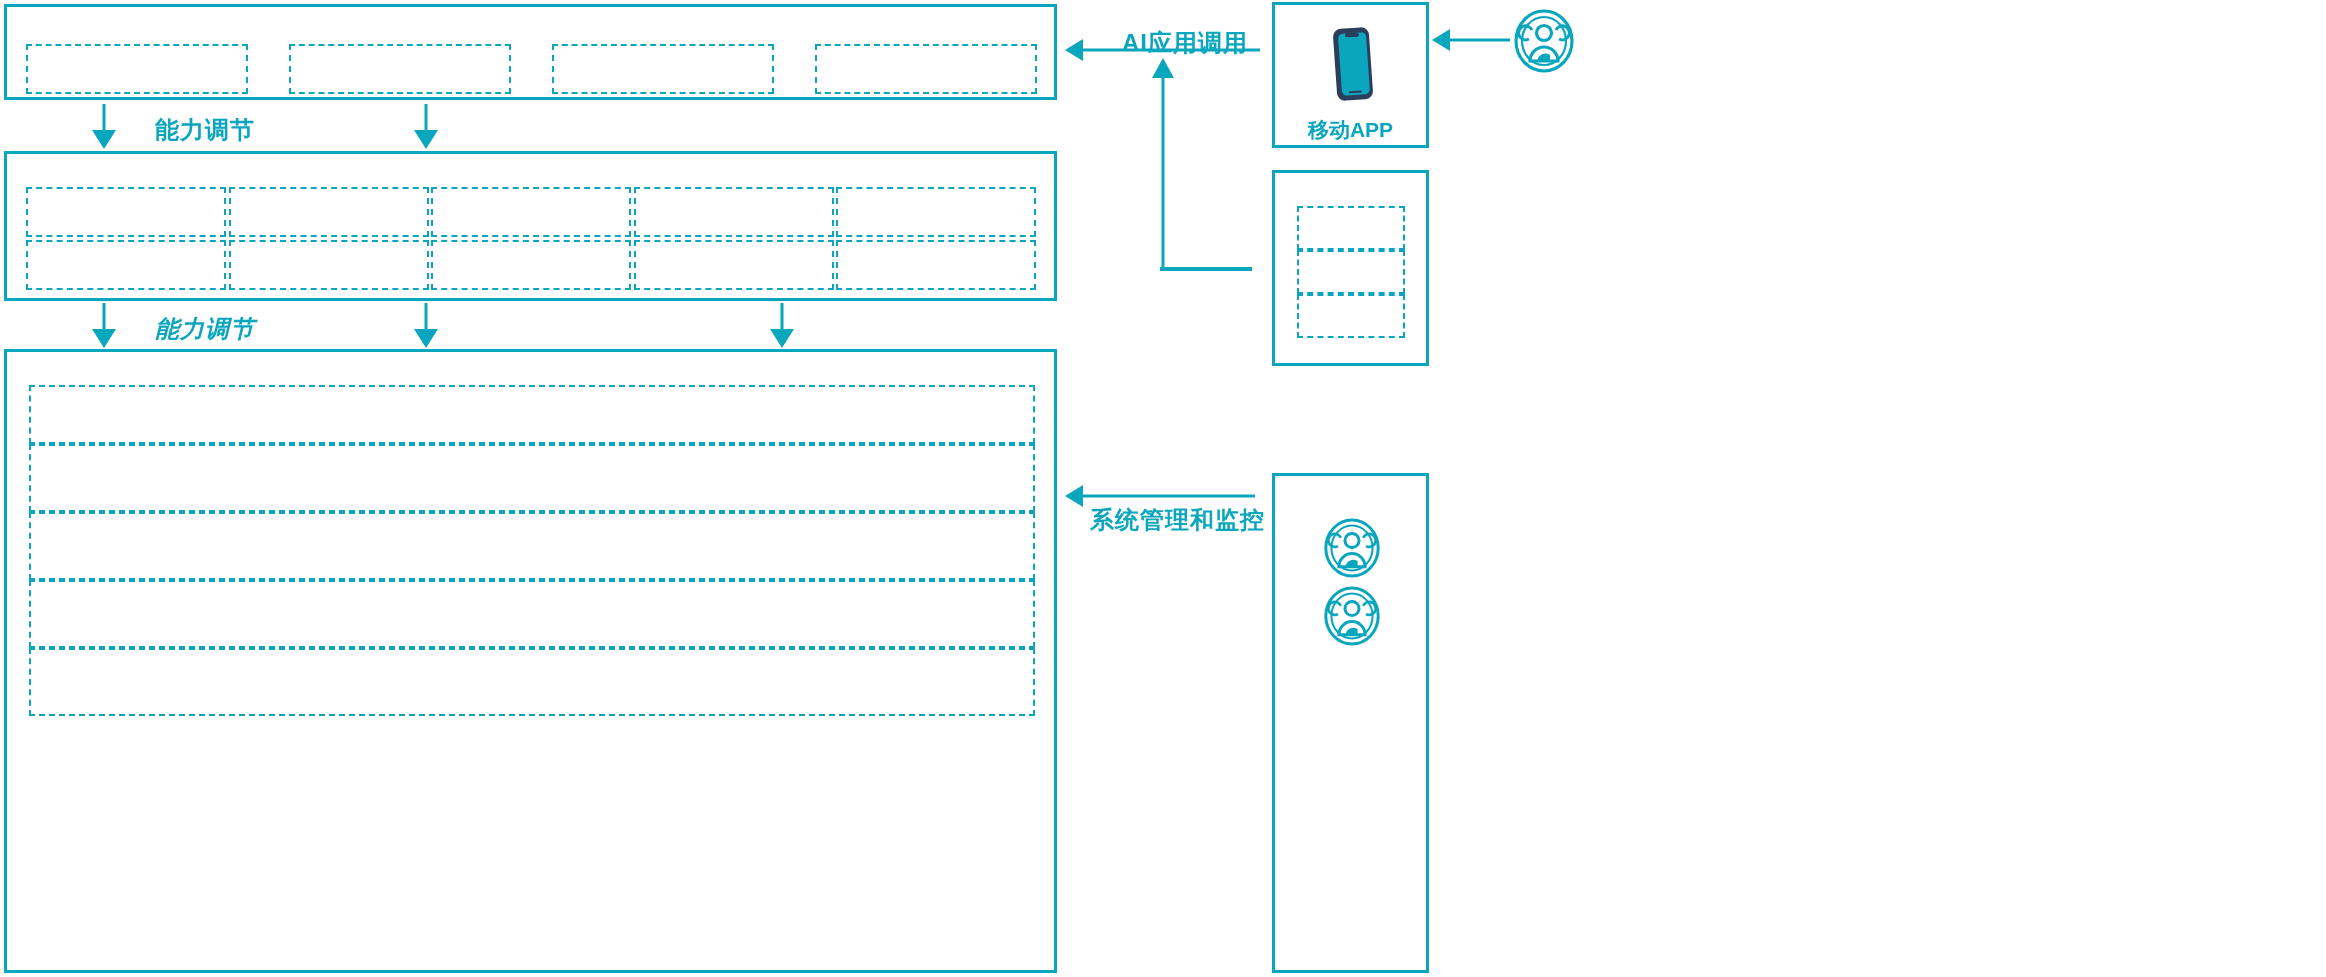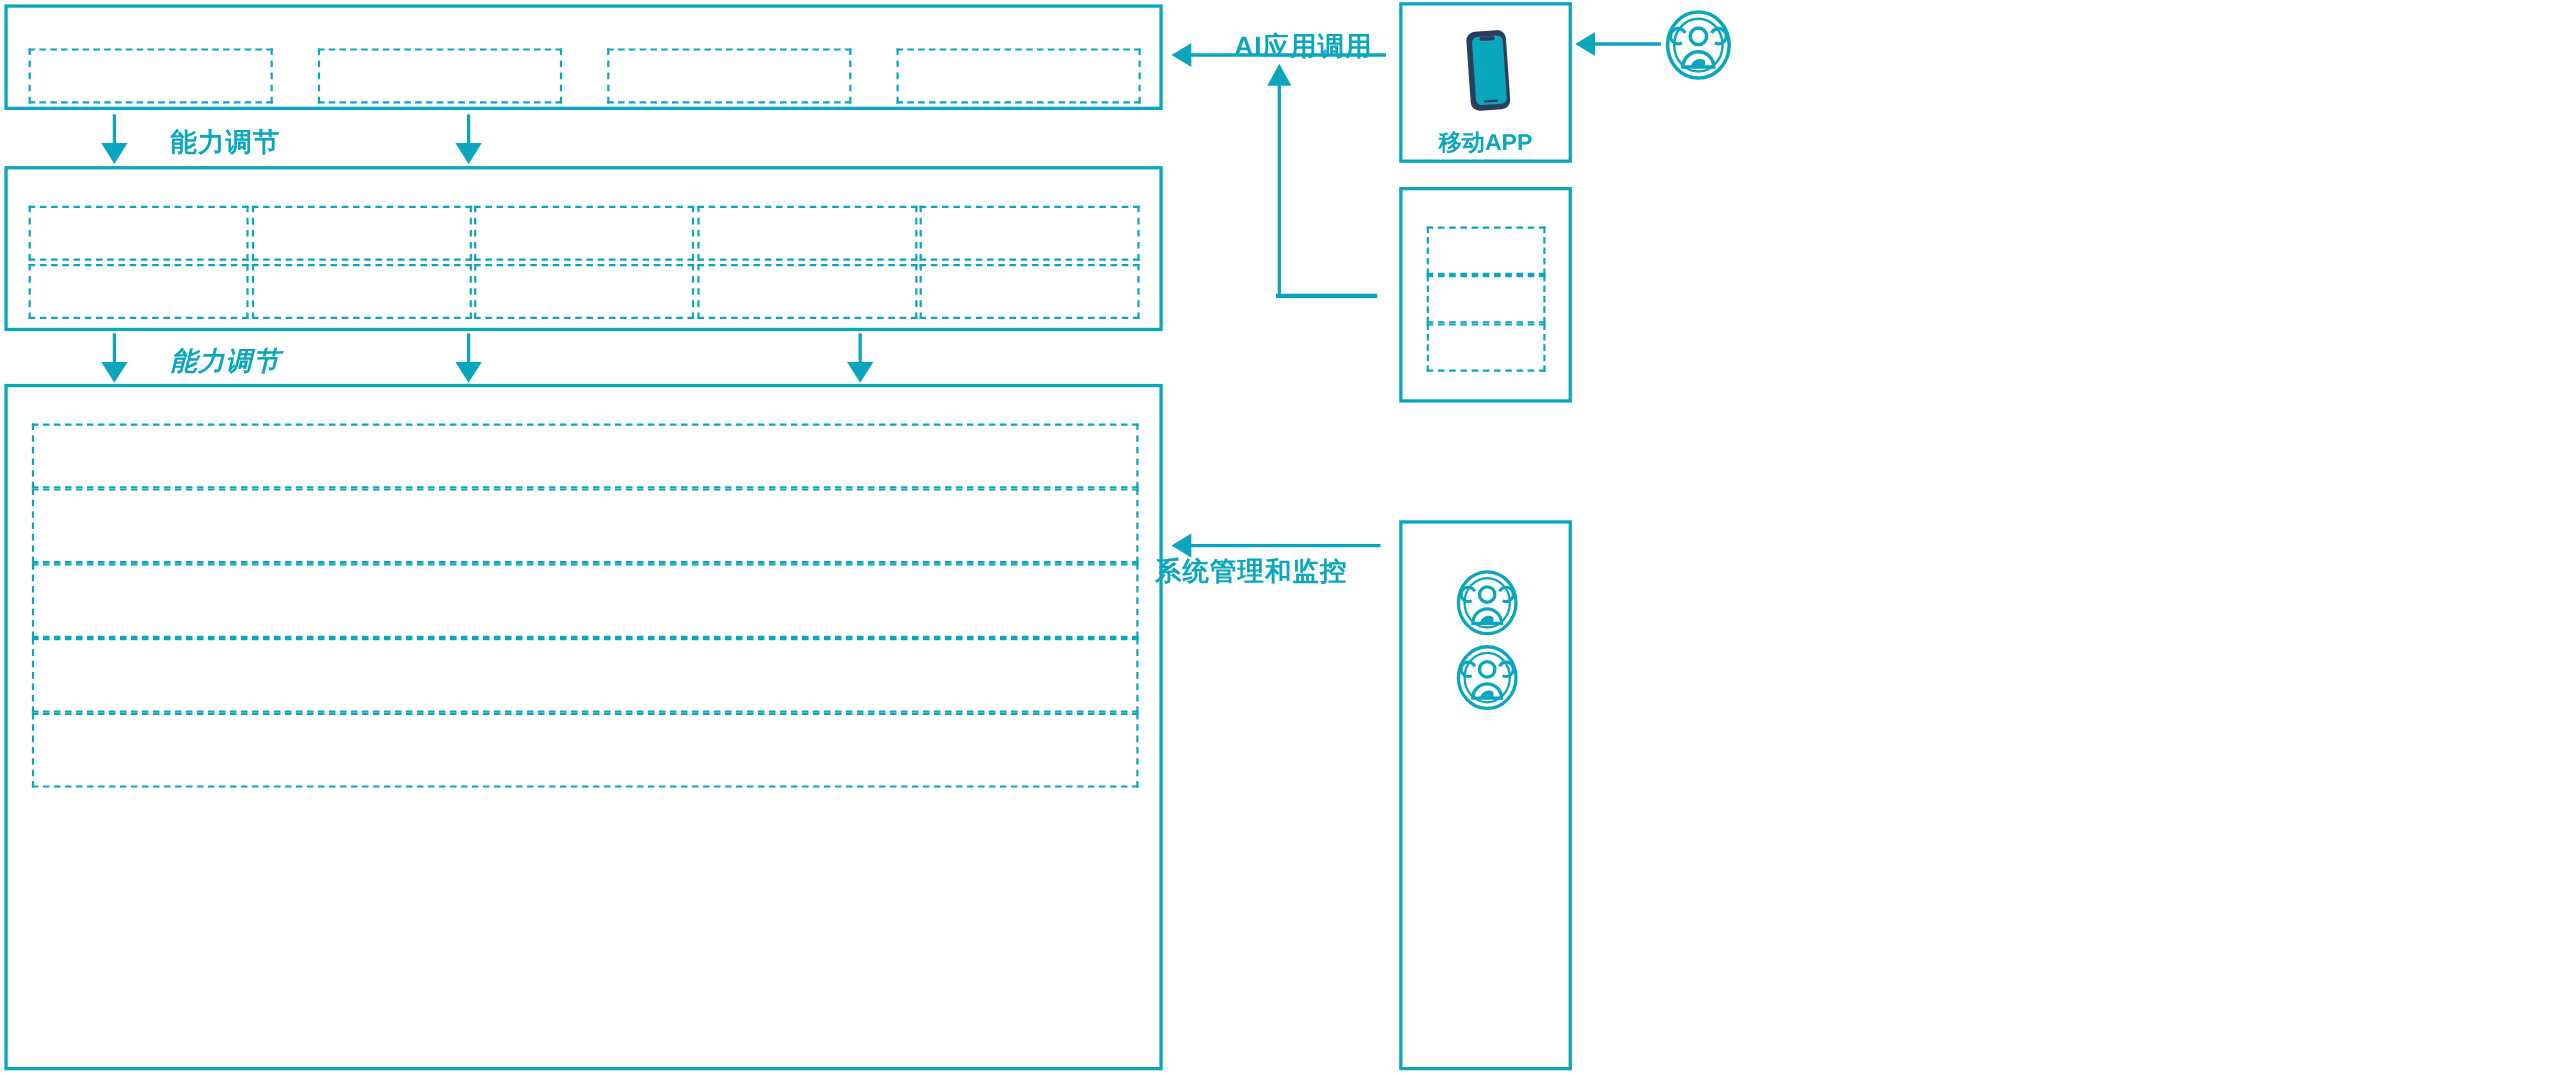--- a/index.html
+++ b/index.html
@@ -161,21 +161,21 @@
       <path d="M24 52 a8.5 9 0 0 1 13 -6 l0 6 z" fill="#0aa6bd"></path>
     </svg>
   </div>
 
   <div class="abs" style="left:1065px;top:484px;width:190px;height:24px;">
     <svg width="190" height="24" viewBox="0 0 190 24">
       <line x1="16" y1="12" x2="190" y2="12" stroke="#0aa6bd" stroke-width="3"></line>
       <polygon points="18,1 18,23 0,12" fill="#0aa6bd"></polygon>
     </svg>
   </div>
-  <div class="abs label" style="left:1050px;top:508px;">系统管理和监控</div>
+  <div class="abs label" style="left:1090px;top:508px;">系统管理和监控</div>
 
   <div class="abs panel" style="left:1272px;top:473px;width:157px;height:500px;">
     <div class="abs" style="left:48px;top:42px;width:58px;height:60px;">
       <svg width="58" height="60" viewBox="0 0 62 64">
         <ellipse cx="31" cy="32" rx="28" ry="30" fill="none" stroke="#0aa6bd" stroke-width="3.2"></ellipse>
         <ellipse cx="31" cy="32" rx="22" ry="24" fill="none" stroke="#0aa6bd" stroke-width="2.2"></ellipse>
         <circle cx="31" cy="24" r="7.5" fill="none" stroke="#0aa6bd" stroke-width="3.2"></circle>
         <path d="M16 30 a7 7 0 1 1 3 -9" fill="none" stroke="#0aa6bd" stroke-width="3"></path>
         <path d="M46 30 a7 7 0 1 0 -3 -9" fill="none" stroke="#0aa6bd" stroke-width="3"></path>
         <path d="M17 52 a14 14 0 0 1 28 0 z" fill="none" stroke="#0aa6bd" stroke-width="3.2"></path>

